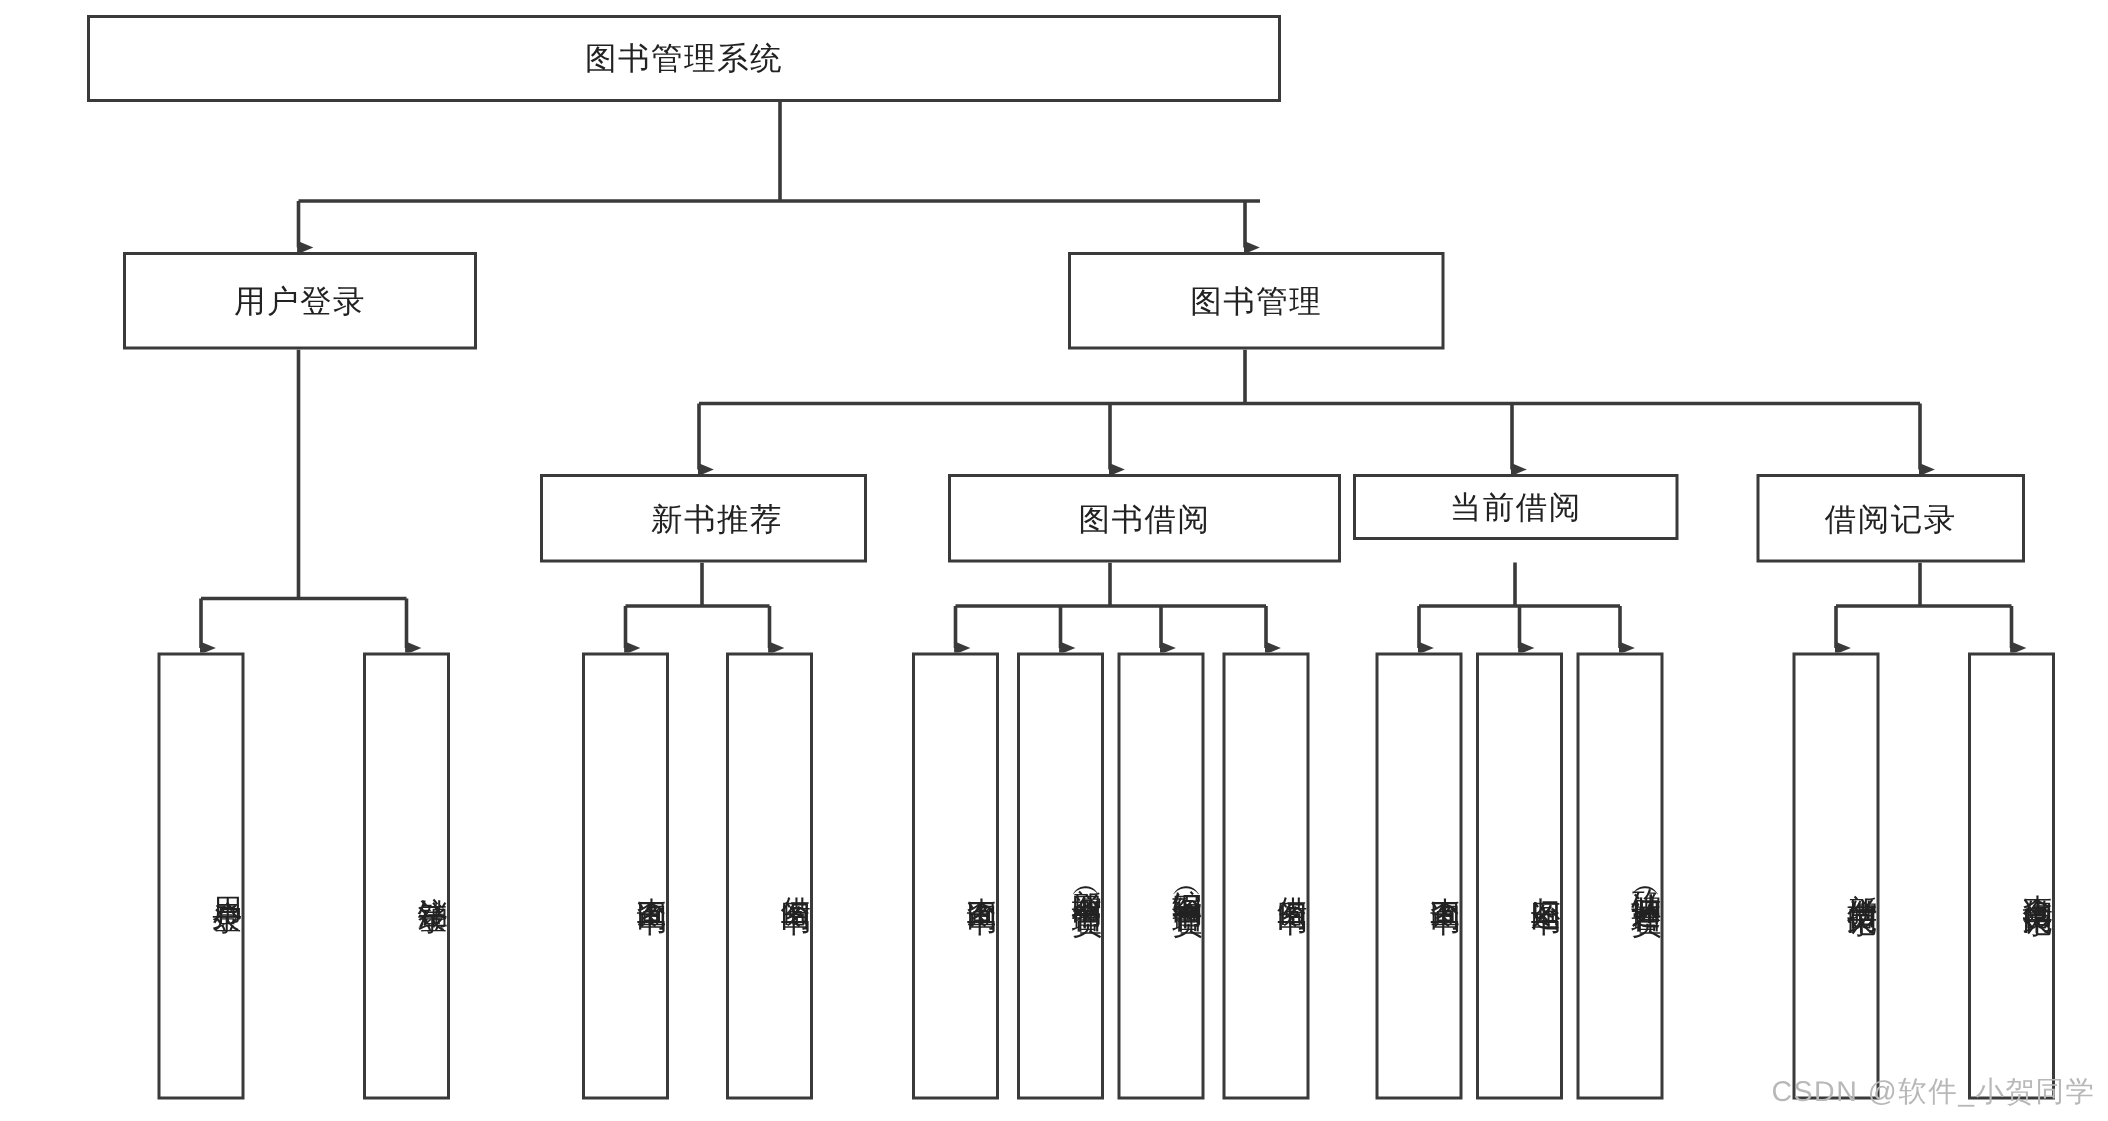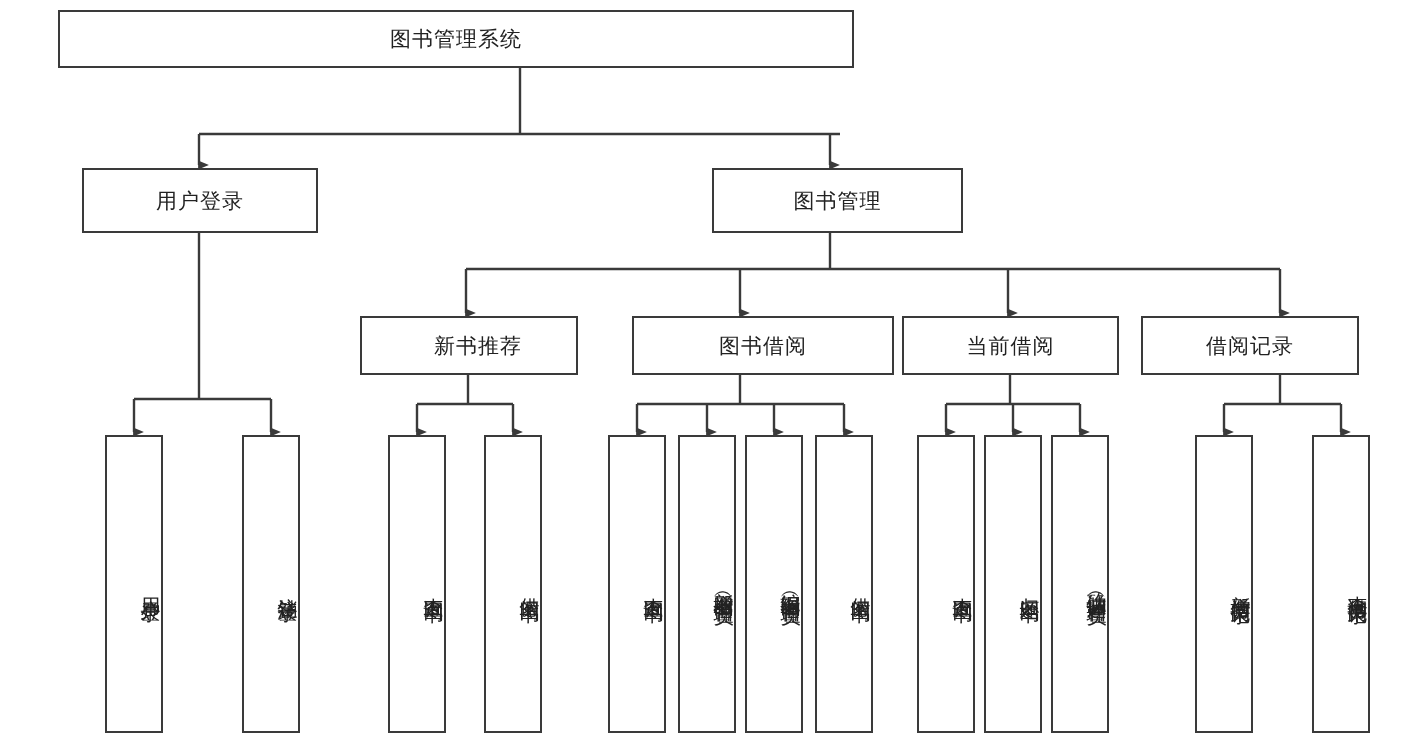--- a/index.html
+++ b/index.html
@@ -137,24 +137,24 @@
   <div class="node horiz" style="left:712px; top:168px; width:251px; height:65px;">
     <span>图书管理</span>
   </div>
 
   <div class="node horiz" style="left:360px; top:316px; width:218px; height:59px;padding-left:18px;">
     <span>新书推荐</span>
   </div>
   <div class="node horiz" style="left:632px; top:316px; width:262px; height:59px;">
     <span>图书借阅</span>
   </div>
-  <div class="node horiz" style="left:902px; top:316px; width:217px; height:59px;">
+  <div class="node horiz" style="left:902px; top:316px; width:217px; height:44px;">
     <span>当前借阅</span>
   </div>
-  <div class="node horiz" style="left:1141px; top:316px; width:218px; height:59px;">
+  <div class="node horiz" style="left:1171px; top:316px; width:179px; height:59px;">
     <span>借阅记录</span>
   </div>
 
   <div class="node vert" style="left:105px; top:435px; width:58px; height:298px;">
     <span class="vtext">用户登录</span>
   </div>
   <div class="node vert" style="left:242px; top:435px; width:58px; height:298px;">
     <span class="vtext">注销登录</span>
   </div>
 
@@ -188,14 +188,15 @@
     <span class="vtext">确认归还（管理员）</span>
   </div>
 
   <div class="node vert" style="left:1195px; top:435px; width:58px; height:298px;">
     <span class="vtext">新增借阅记录</span>
   </div>
   <div class="node vert" style="left:1312px; top:435px; width:58px; height:298px;">
     <span class="vtext">查询借阅记录</span>
   </div>
 
+  <div id="watermark">CSDN @软件_小贺同学</div>
 
 </div>
 
 </body></html>

